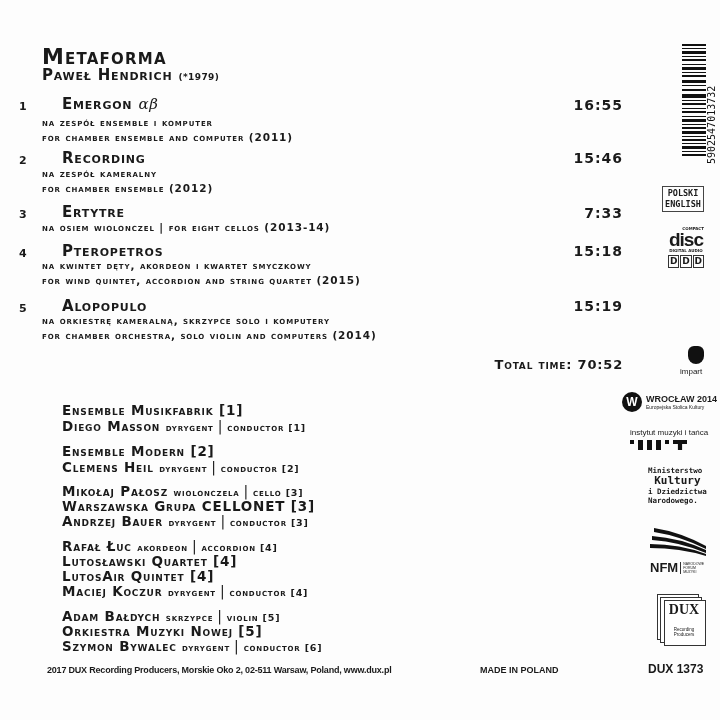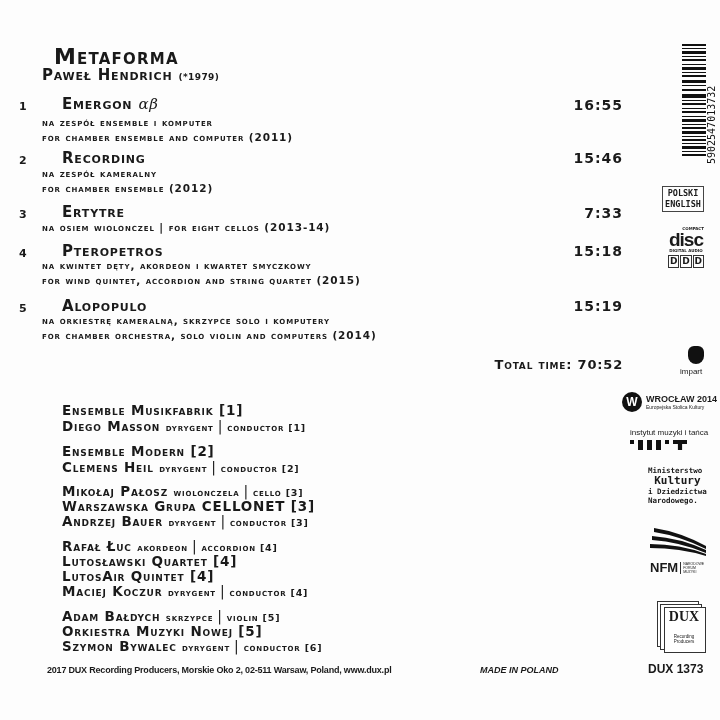--- a/index.html
+++ b/index.html
@@ -1,32 +1,32 @@
 <!DOCTYPE html>
 <html><head>
 <meta charset="utf-8">
 <style>
   html, body { margin:0; padding:0; }
   body { width:720px; height:720px; background:#fdfdfd; position:relative; overflow:hidden;
          font-family:"DejaVu Sans", sans-serif; color:#1a1a1a; }
   .sc { font-variant: small-caps; letter-spacing:0.6px; }
   .abs { position:absolute; }
-  .title { left:42px; top:44px; font-size:22px; font-weight:bold; letter-spacing:1.2px;margin-left:12px; }
+  .title { left:42px; top:44px; font-size:22px; font-weight:bold; letter-spacing:1.2px; }
   .composer { left:42px; top:66px; font-size:15px; font-weight:bold; letter-spacing:0.8px; }
   .composer .yr { font-size:9px; font-weight:bold; letter-spacing:0.4px; }
   .track-num { position:absolute; left:19px; font-size:11px; font-weight:bold; }
   .track-title { position:absolute; left:42px; font-size:15px; font-weight:bold; letter-spacing:0.8px;margin-left:20px; }
   .track-time { position:absolute; right:97px; font-size:14px; font-weight:bold; letter-spacing:1px; }
   .track-sub { position:absolute; left:42px; font-size:10.5px; font-weight:bold; letter-spacing:0.9px; white-space:nowrap; }
   .total { right:97px; top:357px; font-size:13px; font-weight:bold; letter-spacing:0.8px; }
   .perf { position:absolute; left:62px; font-size:13.5px; font-weight:bold; letter-spacing:0.8px; white-space:nowrap; }
   .perf .role { font-size:9.5px; letter-spacing:0.8px; }
   .perf .sep { font-weight:normal; font-size:14px; margin:0 4px; }
   .footer { top:665px; left:47px; font-size:9px; font-weight:bold; font-family:"Liberation Sans", sans-serif; letter-spacing:-0.2px; }
-  .made { top:665px; left:480px; font-size:9px; font-weight:bold; font-family:"Liberation Sans", sans-serif;font-style:italic; }
+  .made { top:665px; left:480px; font-size:9px; font-weight:bold; font-family:"Liberation Sans", sans-serif; }
   .catno { top:662px; left:648px; font-size:12px; font-weight:bold; font-family:"Liberation Sans", sans-serif; }
   .barcode { left:682px; top:42px; width:36px; height:125px; }
   .lang-box { left:662px; top:186px; width:42px; height:26px; border:1.5px solid #444; font-family:"DejaVu Sans Mono", monospace;
               font-size:8.5px; font-weight:bold; text-align:center; line-height:11px; padding-top:1px; box-sizing:border-box; }
   .cd { left:668px; top:226px; width:36px; text-align:center; }
   .cd .disc { font-family:"Liberation Sans", sans-serif; font-weight:bold; font-size:19px; line-height:17px; letter-spacing:-1px; }
   .cd .ddd { display:flex; gap:1px; justify-content:center; margin-top:2px; }
   .cd .ddd span { border:1px solid #333; font-size:9px; font-weight:bold; width:10px; height:11px; line-height:11px; }
   .impart { left:680px; top:346px; width:32px; text-align:left; font-size:8px; font-family:"Liberation Sans", sans-serif; }
   .impart .logo { width:16px; height:18px; background:#111; border-radius:6px 6px 8px 8px; margin:0 auto 3px; position:relative; }
@@ -35,21 +35,21 @@
   .wro .t1 { font-size:9px; font-weight:bold; }
   .wro .t2 { font-size:5px; }
   .imit { left:630px; top:428px; font-family:"Liberation Sans", sans-serif; font-size:8px; }
   .imit .bars { display:flex; gap:4px; margin-top:3px; align-items:flex-end; }
   .imit .bars span { background:#111; display:block; }
   .mkidn { left:648px; top:466px; font-family:"DejaVu Sans Mono", monospace; font-size:7.5px; font-weight:bold; line-height:9px; }
   .mkidn .big { font-size:11px; line-height:12px;text-align:center; }
   .nfm { left:650px; top:524px; width:60px; }
   .nfm .txt { font-family:"Liberation Sans", sans-serif; font-weight:bold; font-size:13px; display:flex; align-items:center; gap:2px; }
   .nfm .small { font-size:3.5px; font-weight:normal; line-height:4px; }
-  .dux { left:657px; top:594px; width:50px; height:68px;margin-top:7px; }
+  .dux { left:657px; top:594px; width:50px; height:68px; }
   .dux .pg { position:absolute; width:40px; height:44px; border:1.2px solid #333; background:#fff; }
   .dux .name { position:absolute; left:7px; top:8px; width:40px; text-align:center; font-family:"Liberation Serif", serif; font-weight:bold; font-size:14px; }
   .dux .sub { position:absolute; left:7px; top:33px; width:40px; text-align:center; font-size:4.5px; font-family:"Liberation Sans", sans-serif; }
 </style>
 </head>
 <body>
 
 <div class="abs title sc">Metaforma</div>
 <div class="abs composer sc">
   <span>Paweł Hendrich</span>

